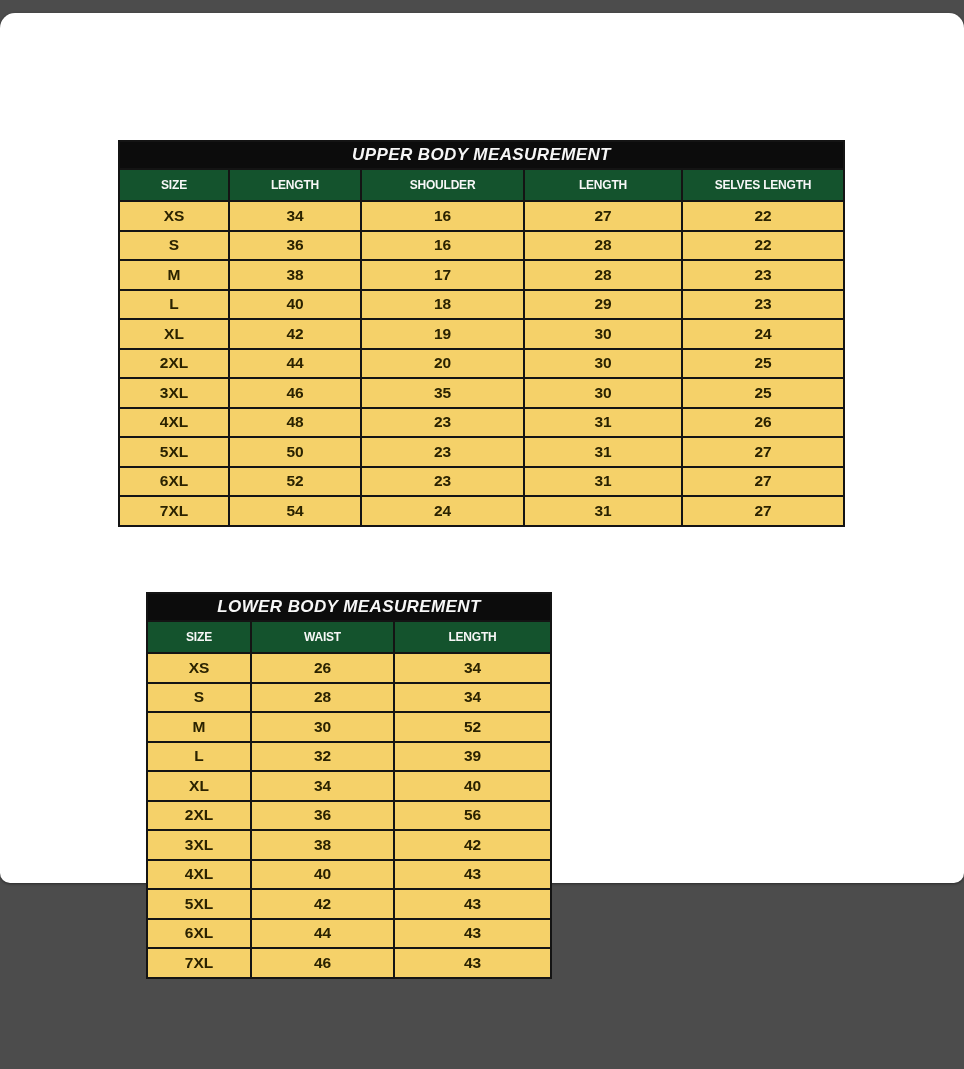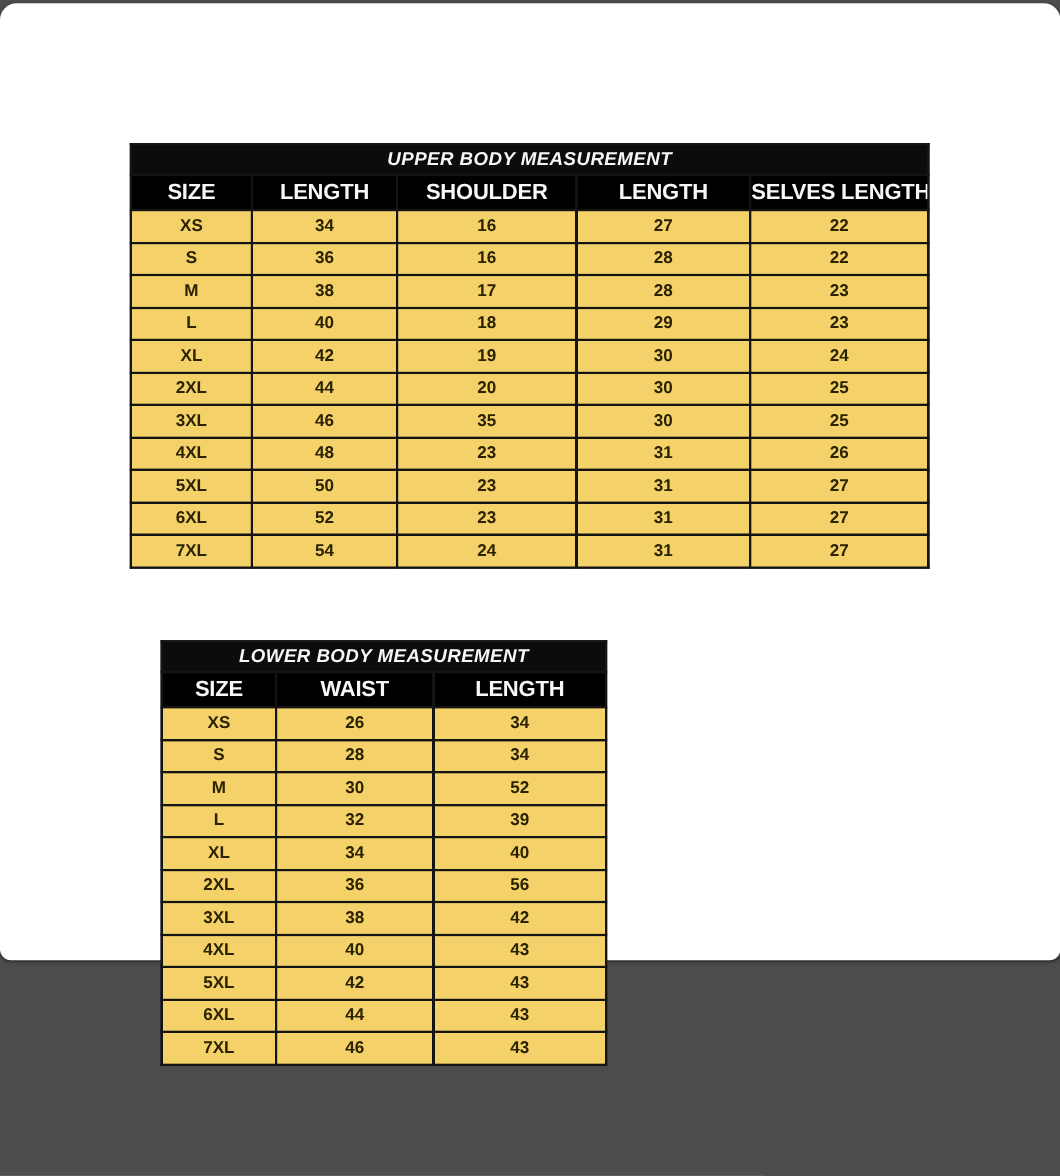--- a/index.html
+++ b/index.html
@@ -10,21 +10,21 @@
     overflow: hidden;
   }
   body {
     background: #4c4c4c;
     font-family: "Liberation Sans", sans-serif;
     position: relative;
   }
   .card {
     position: absolute;
     left: 0;
-    top: 3px;
+    top: 13px;
     width: 964px;
     height: 870px;
     background: #ffffff;
     border-radius: 15px 15px 10px 10px;
     box-shadow: 0 1px 3px rgba(0,0,0,0.45);
   }
   table.size-table {
     position: absolute;
     border-collapse: collapse;
     table-layout: fixed;
@@ -42,24 +42,24 @@
   th.t-title {
     background: #0c0c0c;
     color: #f7f7f7;
     font-style: italic;
     font-weight: bold;
     font-size: 17px;
     height: 26px;
     letter-spacing: 0.4px;
   }
   th.t-col {
-    background: #000000;
+    background: #14532d;
     color: #f7f7f7;
     font-weight: bold;
-    font-size: 20px;
+    font-size: 12px;
     height: 30px;
     letter-spacing: -0.2px;
   }
   table.size-table td {
     background: #f5d169;
     color: #2a2200;
     font-weight: bold;
     font-size: 15.5px;
     height: 27.5px;
   }

